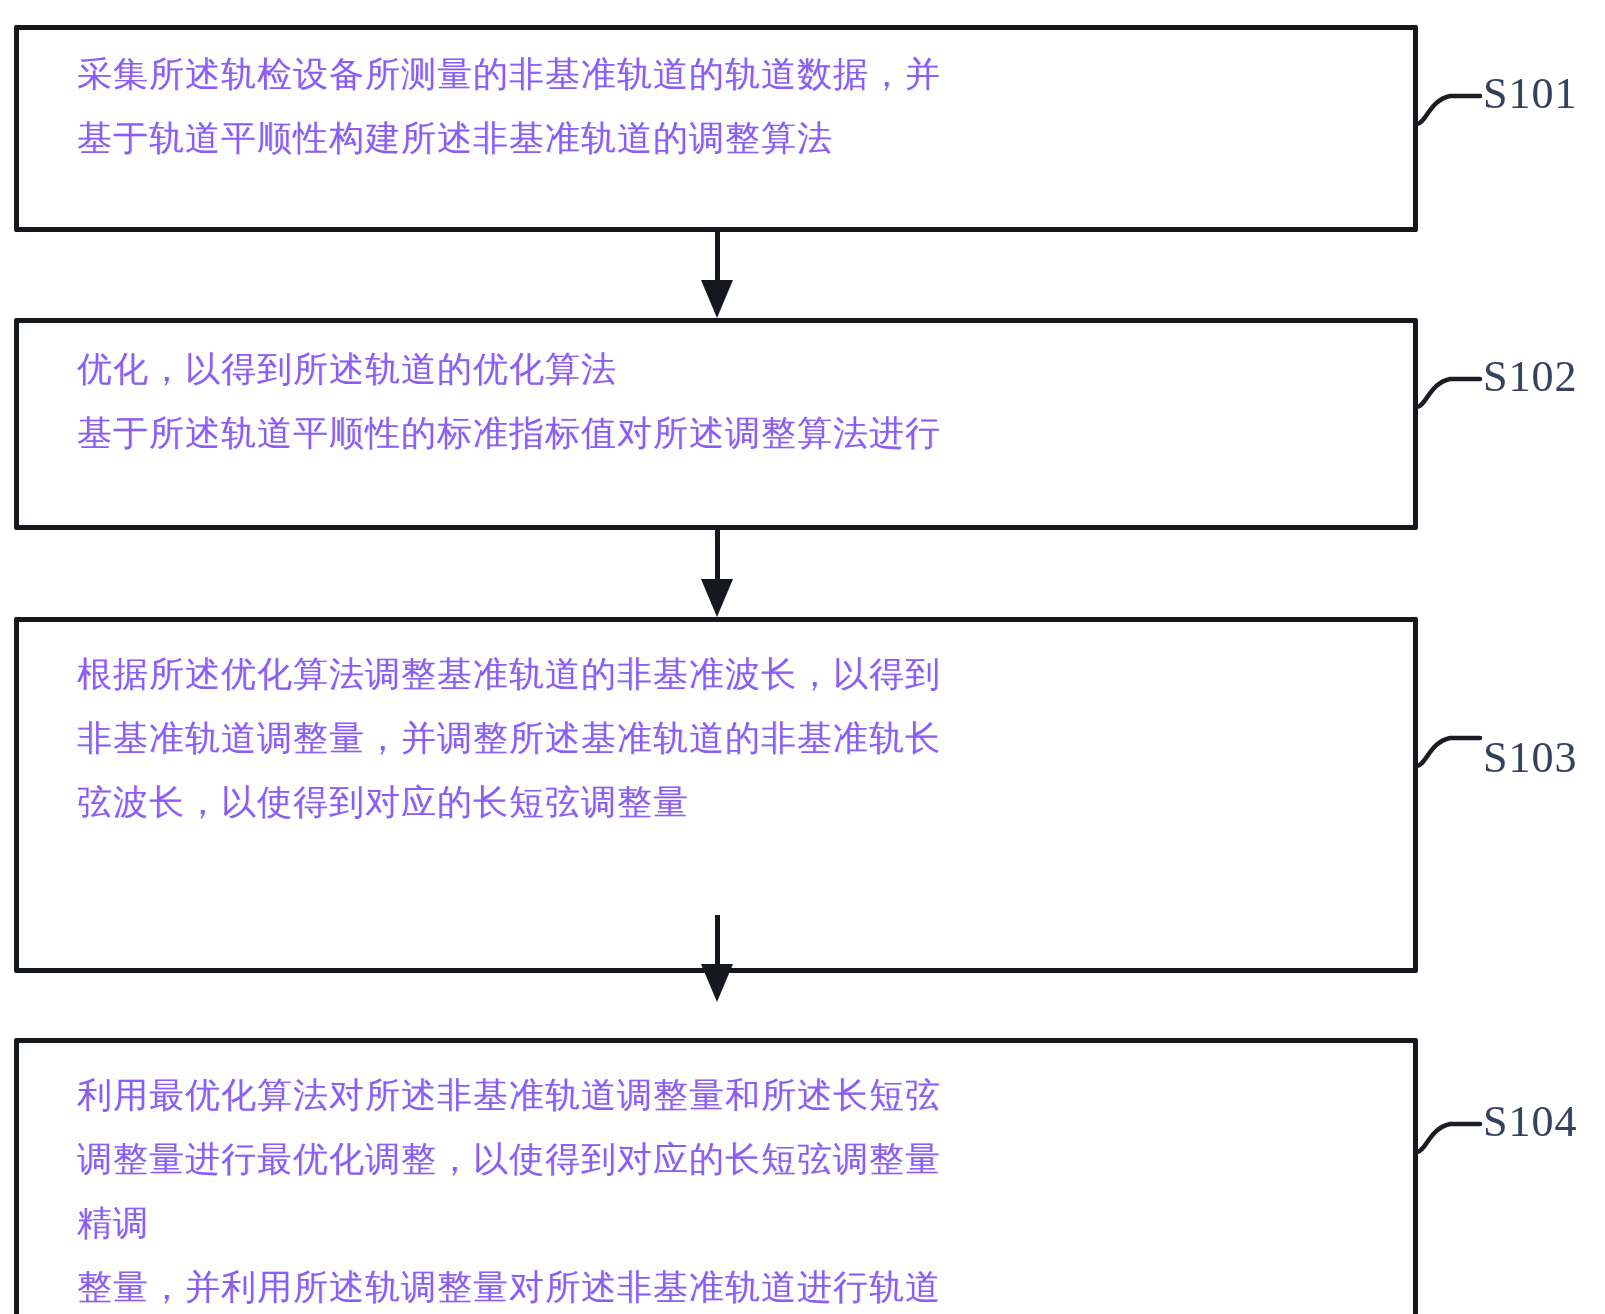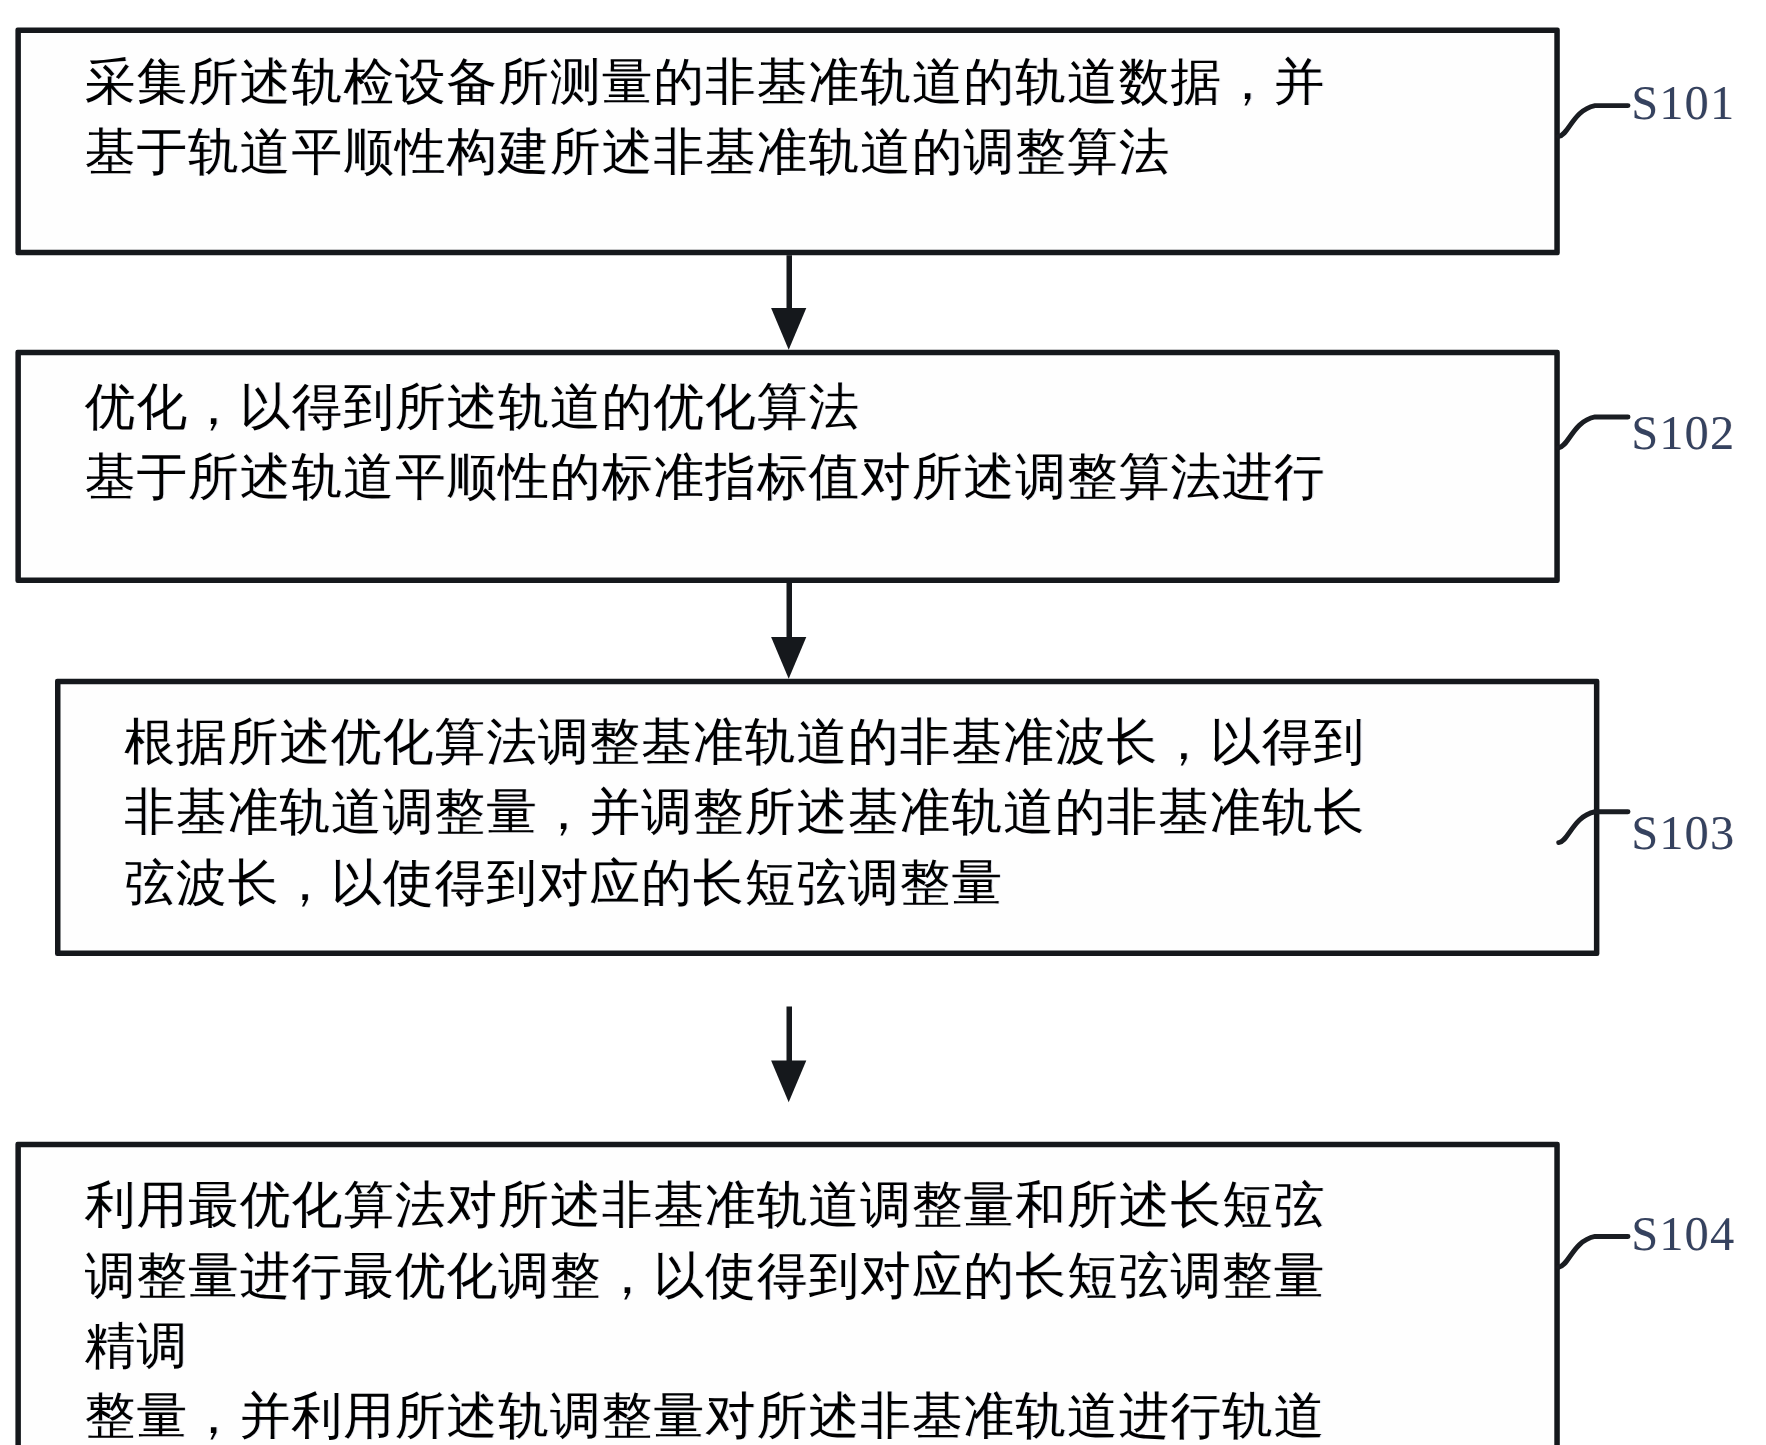--- a/index.html
+++ b/index.html
@@ -17,26 +17,26 @@
     left:14px;
     width:1404px;
     box-sizing:border-box;
     border:5px solid #15181c;
     background:#fefefe;
     padding:13px 30px 0 58px;
     border-radius:2px;
   }
   .b1{top:25px;height:207px;padding-top:13px;}
   .b2{top:318px;height:212px;padding-top:15px;}
-  .b3{top:617px;height:252px;padding-top:21px;margin-left:36px;}
+  .b3{top:617px;height:356px;padding-top:21px;}
   .b4{top:1002px;height:293px;padding-top:21px;margin-top:36px;}
   .tline{
-    font-size:46px;
+    font-size:35px;
     line-height:64px;
-    color:#000000;
+    color:#8b5cf6;
     letter-spacing:1px;
     white-space:nowrap;
     text-shadow:1px 0 0 rgba(70,100,170,0.18);
   }
   
   .arrow{position:absolute;left:699px;width:36px;}
   .a1{top:232px;height:86px;}
   .a2{top:530px;height:87px;}
   .a3{top:915px;height:87px;}
   .shaft{
@@ -61,21 +61,21 @@
   .slabel{
     position:absolute;
     left:1483px;
     font-size:44px;
     line-height:1;
     color:#35425f;
     letter-spacing:1px;
     text-shadow:0.5px 0 0 rgba(120,60,30,0.15);
   }
   .l1{top:72px;}
-  .l2{top:372px;}
+  .l2{top:355px;}
   .l3{top:736px;}
   .l4{top:1100px;text-align:right;}
 </style>
 </head>
 <body>
 
 <div class="canvas">
 
   <div class="fbox b1">
     <div class="tline">采集所述轨检设备所测量的非基准轨道的轨道数据，并</div>

